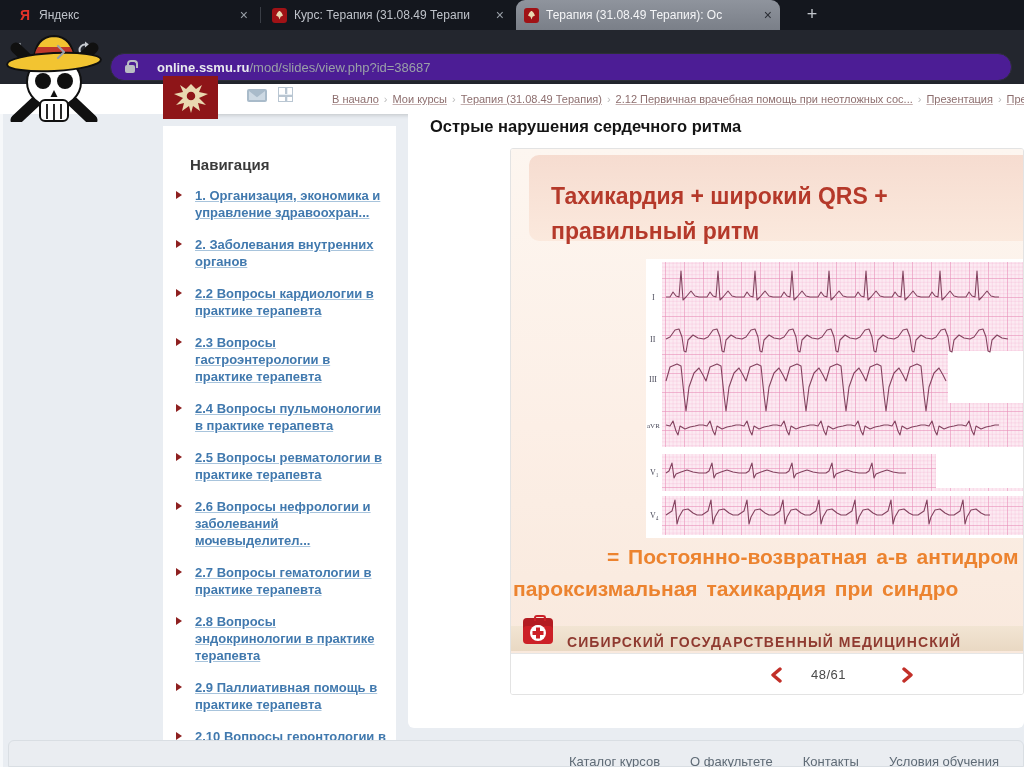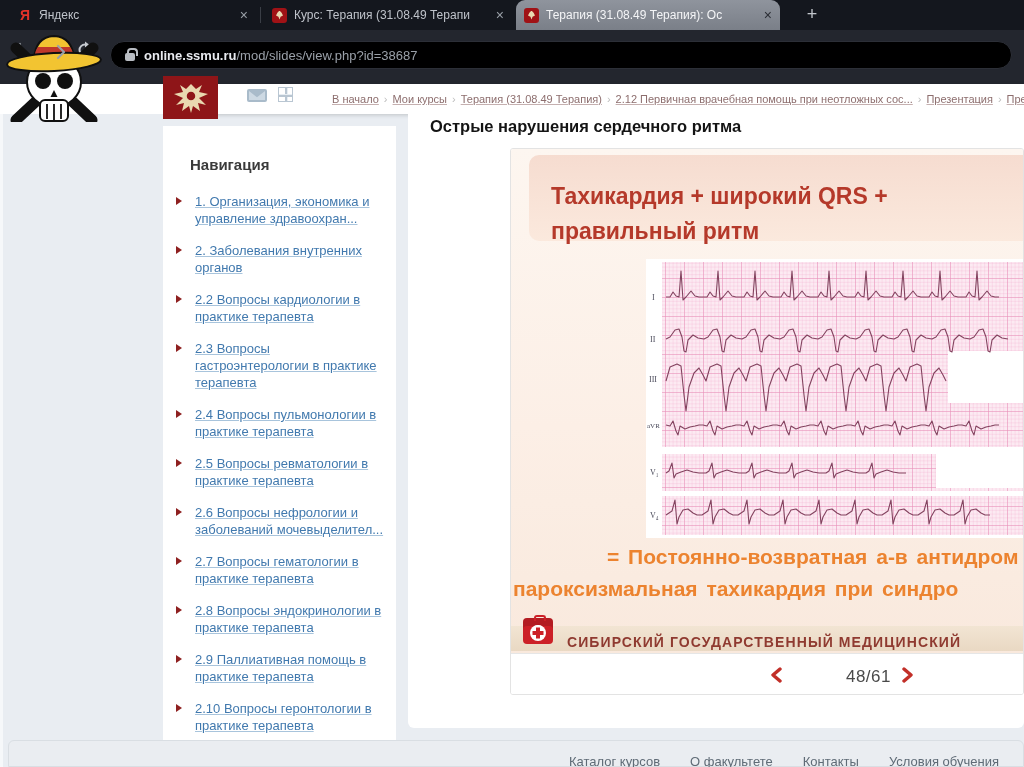--- a/index.html
+++ b/index.html
@@ -18,22 +18,22 @@
   .tabsep{position:absolute;top:7px;width:1px;height:16px;background:#3a3e46;}
   .fav-ya{width:14px;height:16px;color:#e5332a;font-weight:bold;font-size:14px;line-height:16px;text-align:center;}
   .fav-ssmu{width:15px;height:15px;background:#a01216;border-radius:3px;position:relative;flex:none;}
   .fav-ssmu::after{content:"";position:absolute;left:4px;top:3px;width:7px;height:9px;
       background:#e9d9b0;clip-path:polygon(50% 0,80% 25%,100% 55%,65% 70%,50% 100%,35% 70%,0 55%,20% 25%);}
   .newtab{position:absolute;left:800px;top:3px;width:24px;height:24px;color:#c2c6cc;
           font-size:18px;text-align:center;line-height:23px;}
 
   .toolbar{position:absolute;left:0;top:30px;width:1024px;height:54px;background:#23262e;}
   .navarrow{position:absolute;width:16px;height:16px;}
-  .urlbar{position:absolute;left:110px;top:11px;width:902px;height:28px;border-radius:14px;
-          background:#000000;border:1px solid #2c2f37;display:flex;align-items:center;padding:0 14px;gap:9px;}
+  .urlbar{position:absolute;left:110px;top:23px;width:902px;height:28px;border-radius:14px;
+          background:#4c1d95;border:1px solid #2c2f37;display:flex;align-items:center;padding:0 14px;gap:22px;}
   .lock{position:relative;width:10px;height:8px;background:#b9bdc3;border-radius:2px;margin-top:4px;flex:none;}
   .lock::before{content:"";position:absolute;left:1.5px;top:-5px;width:7px;height:6px;
           border:2px solid #b9bdc3;border-bottom:none;border-radius:4px 4px 0 0;}
   .url{font-size:13px;white-space:nowrap;overflow:hidden;}
   .url .dom{color:#e8eaee;font-weight:bold;}
   .url .path{color:#9aa0a8;}
 
   
   .sticker{position:absolute;left:2px;top:20px;width:105px;height:102px;z-index:50;pointer-events:none;}
   .fwd-float{z-index:60;}
@@ -55,21 +55,21 @@
                             repeating-linear-gradient(90deg,#b9c6d2 0 2px,#e8eef3 2px 5px);}
   .breadcrumb{position:absolute;left:332px;right:0;top:84px;height:30px;line-height:30px;
               white-space:nowrap;overflow:hidden;font-size:11px;color:#b5b5b5;}
   .breadcrumb a{color:#8d6e6e;text-decoration:underline;text-decoration-color:#c5b0b0;}
   .breadcrumb .sep{margin:0 5px;color:#bcbcbc;}
 
   
   .gutter{position:absolute;left:0;top:114px;width:163px;bottom:0;background:#e9edf2;border-left:3px solid #f6f8fa;}
   .sidebar{position:absolute;left:163px;top:126px;width:233px;bottom:0;background:#fff;}
   .sidebar h2{margin:30px 0 0 27px;font-size:15px;color:#3a3a3a;}
-  .nav{list-style:none;margin:20px 10px 0 10px;padding:0;}
+  .nav{list-style:none;margin:14px 10px 0 10px;padding:0;font-weight:bold;}
   .nav li{position:relative;padding-left:22px;margin-bottom:15px;font-size:13px;line-height:17px;}
   .nav li .tri{position:absolute;left:3px;top:4px;width:0;height:0;
       border-left:6px solid #8e2020;border-top:4.5px solid transparent;border-bottom:4.5px solid transparent;}
   .nav a{color:#4179ae;text-decoration:underline;text-decoration-color:#a8c4dc;}
 
   .mainpanel{position:absolute;left:408px;top:114px;width:616px;height:614px;background:#fff;
              border-radius:0 0 6px 6px;padding-left:19px;}
   .pagetitle{position:absolute;left:22px;top:3px;font-size:16.5px;font-weight:bold;color:#141414;}
 
   
@@ -90,22 +90,22 @@
   .aidbox{position:absolute;left:12px;top:469px;width:30px;height:26px;background:#cc2027;
           border-radius:4px;box-shadow:inset 0 8px 0 rgba(0,0,0,.12);}
   .aidbox::before{content:"";position:absolute;left:11px;top:-3px;width:8px;height:4px;
           border:2px solid #cc2027;border-bottom:none;border-radius:3px 3px 0 0;}
   .aidbox::after{content:"";position:absolute;left:9px;top:7px;width:12px;height:12px;
           background:#fff;border-radius:50%;
           -webkit-mask:none;}
   .uniname{position:absolute;left:56px;top:485px;font-size:14px;font-weight:bold;color:#8f3a30;
           letter-spacing:1.1px;}
   .pagbar{position:absolute;left:0;top:504px;width:512px;height:42px;background:#fff;border-top:1px solid #e6e6e6;}
-  .pagbar .num{position:absolute;left:300px;top:13px;width:80px;text-align:right;
-          font-size:17px;color:#4a4a4a;letter-spacing:.5px;}
+  .pagbar .num{position:absolute;left:300px;top:13px;width:80px;text-align:left;
+          font-size:13px;color:#4a4a4a;letter-spacing:.5px;}
   .arrowbtn{position:absolute;top:13px;width:14px;height:16px;}
   .prev{left:258px;} .next{left:390px;}
 
   
   .footer{position:absolute;left:8px;right:0;top:740px;height:27px;background:#eaedf1;
           border:1px solid #d9dee3;border-radius:6px 6px 0 0;}
   .flinks{position:absolute;left:560px;top:13px;display:flex;gap:30px;white-space:nowrap;}
   .flinks a{font-size:13px;color:#5f6b76;text-decoration:none;}
 </style>
 </head>

